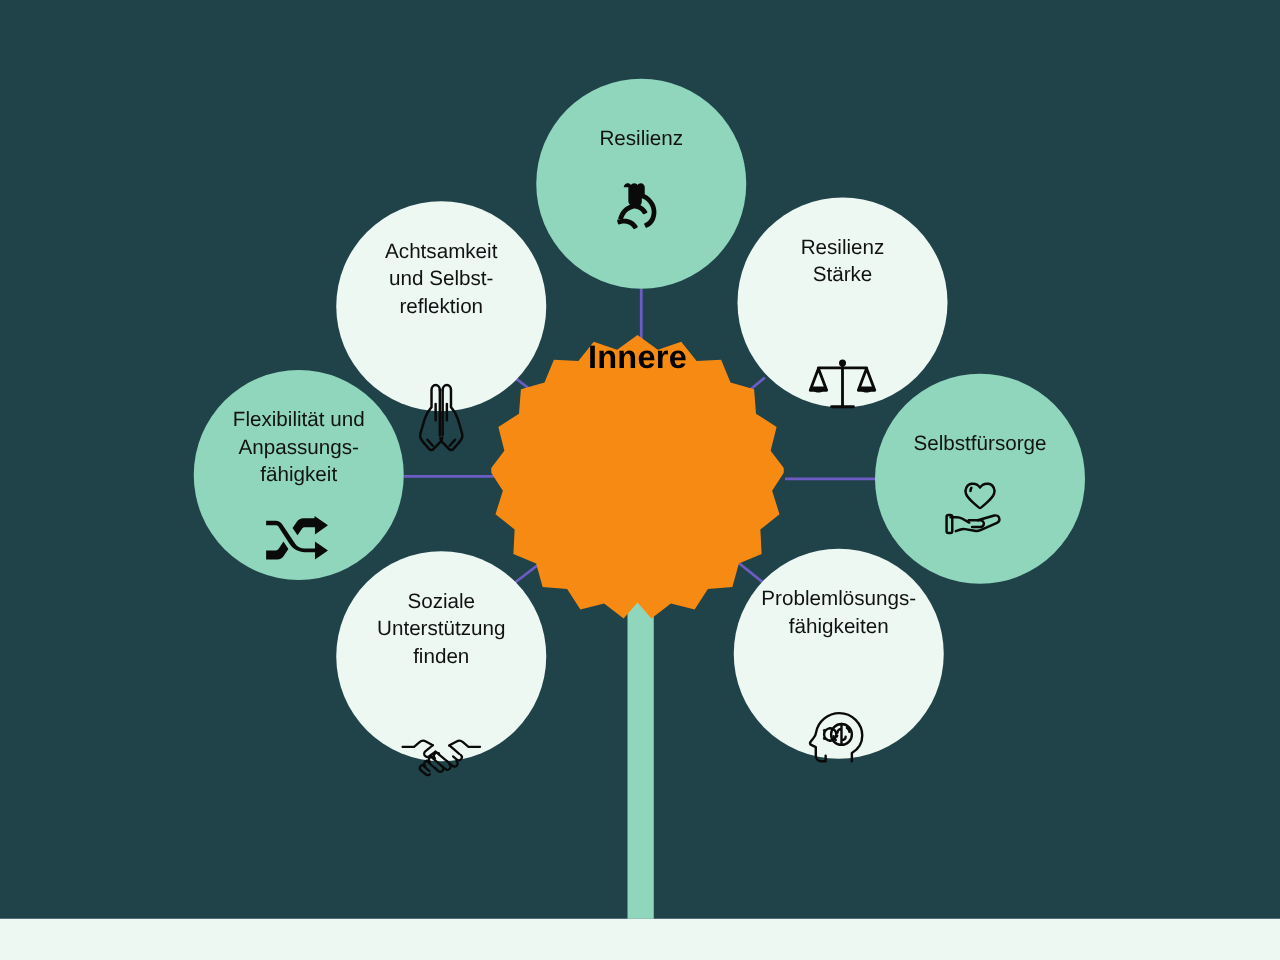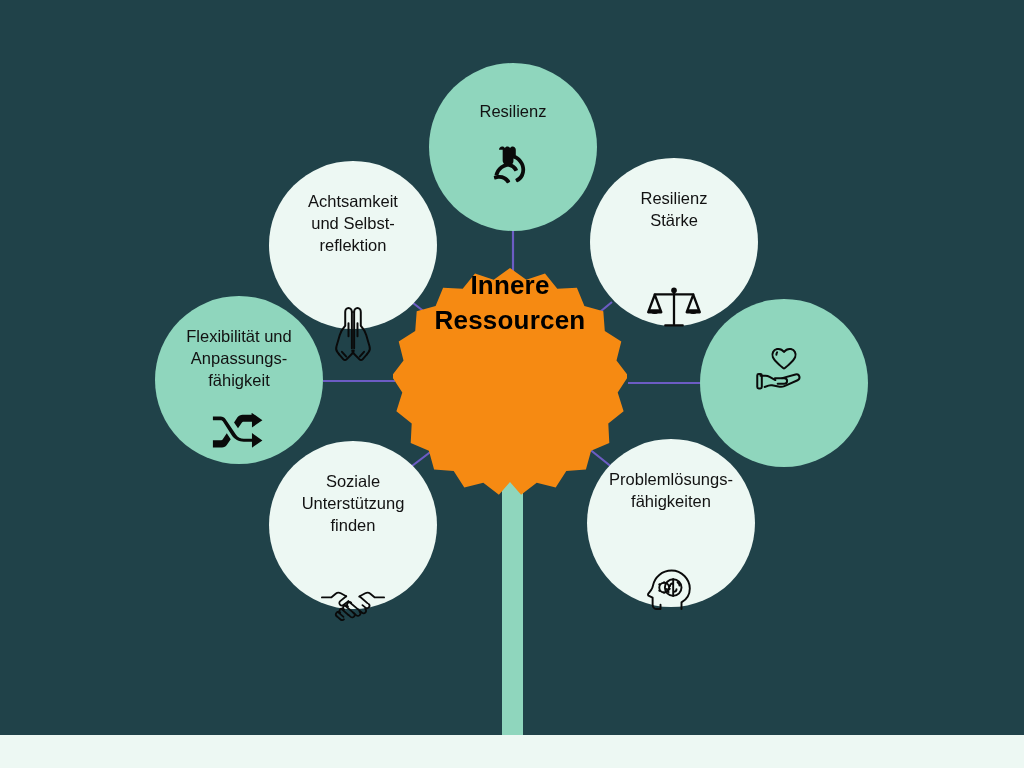--- a/index.html
+++ b/index.html
@@ -130,21 +130,20 @@
     <polygon fill="#F68A12" points="
       117,0 133.3,11.7 152.0,5.4 164.3,20.7 183.9,19.8 191.4,38.0 210.3,43.3 211.8,62.9
       228.3,73.5 223.5,92.5 235.4,108.1 224.7,124.6 230.6,143.3 215.3,155.6 216.3,175.1
       198.1,182.7 192.9,201.6 173.3,203.1 162.7,219.6 143.7,214.7 128.1,226.7 117,214.0
       105.9,226.7 90.3,214.7 71.3,219.6 60.7,203.1 41.1,201.6 35.9,182.7 17.7,175.1
       18.7,155.6 3.4,143.3 9.3,124.6 -1.4,108.1 10.5,92.5 5.7,73.5 22.2,62.9 23.7,43.3
       42.6,38.0 50.1,19.8 69.7,20.7 82.0,5.4 100.7,11.7"></polygon>
   </svg>
   <div class="burst-label">
     <div>Innere</div>
-    <div>Ressourcen</div>
   </div>
 
   <div class="node tone-mint" id="node-0">
     <div class="node-label">Resilienz</div>
     <div class="node-icon">
       <svg viewBox="0 0 64 64" width="56" height="56">
         <g fill="#0A0A0A">
           <path d="M16 18c0-2 1.6-3.6 3.6-3.6 1.2 0 2.3.6 3 1.6.6-1 1.7-1.7 3-1.7 1.3 0 2.4.7 3 1.7.6-1 1.7-1.7 3-1.7 2 0 3.6 1.6 3.6 3.6v6.5c3.4 1.6 6.4 4.3 8.4 7.9 2.8 5 3 10.8.8 15.6-1.5 3.3-4.1 5.9-7.4 7.2-.4.2-.9 0-1.1-.4l-1.2-2.6c-.2-.4 0-.9.4-1.1 2.4-1 4.3-2.9 5.4-5.3 1.6-3.5 1.4-7.7-.6-11.3-1.7-3.1-4.4-5.3-7.4-6.3v3.1c0 1.2-.5 2.3-1.3 3.1l.2.1c2.7 1.2 4.9 3.3 6.1 6 .2.4 0 .9-.4 1.1l-2.6 1.2c-.4.2-.9 0-1.1-.4-.8-1.8-2.3-3.2-4.1-4-1.5-.7-3.1-.9-4.7-.7l-2.3 1c-3 1.3-5.3 3.8-6.4 6.9l-.7 2c-.1.4-.6.7-1 .5l-2.7-.9c-.4-.1-.7-.6-.5-1l.7-2c1.5-4.3 4.7-7.8 8.9-9.6l1.1-.5c-.9-.8-1.5-2-1.5-3.3V18z"></path>
           <path d="M13.5 47.3c3.3-.8 6.7-.4 9.7 1.2 2.3 1.2 4.2 3 5.5 5.1.2.4.1.9-.3 1.2l-2.4 1.5c-.4.2-.9.1-1.2-.3-.9-1.5-2.2-2.7-3.8-3.6-2.2-1.2-4.7-1.5-7.1-.9l-2.2.5c-.4.1-.9-.2-1-.6l-.7-2.8c-.1-.4.2-.9.6-1l2.9-.3z"></path>
         </g>
@@ -165,20 +164,21 @@
           <path d="M10 18 L2.5 38 L17.5 38 Z"></path>
           <path d="M54 18 L46.5 38 L61.5 38 Z"></path>
         </g>
         <path d="M3.4 34.5h13.2c-.7 3.3-3.4 5.6-6.6 5.6s-5.9-2.3-6.6-5.6z" fill="#0A0A0A"></path>
         <path d="M47.4 34.5h13.2c-.7 3.3-3.4 5.6-6.6 5.6s-5.9-2.3-6.6-5.6z" fill="#0A0A0A"></path>
       </svg>
     </div>
   </div>
 
   <div class="node tone-mint" id="node-2">
+    <div class="node-label">Selbstfürsorge</div>
     <div class="node-icon">
       <svg viewBox="0 0 64 64" width="58" height="58">
         <g fill="none" stroke="#0A0A0A" stroke-width="2.2" stroke-linecap="round" stroke-linejoin="round">
           <path d="M32 32.5c-.2 0-10.5-7.6-12.3-12.4-1.5-4 .6-8.2 4.6-9 3-.6 5.9.8 7.7 3.2 1.8-2.4 4.7-3.8 7.7-3.2 4 .8 6.1 5 4.6 9C42.5 24.9 32.2 32.5 32 32.5z"></path>
           <path d="M23.6 17.5c0-2 .9-3.5 2.4-4.3" stroke-dasharray="3 3"></path>
           <path d="M6 40.5h5.5c1.6 0 3.2.4 4.6 1.2l6.4 3.6"></path>
           <path d="M22 43.3h10.3c1.7 0 3.1 1.3 3.1 3s-1.4 3-3.1 3H25"></path>
           <path d="M30 43.2l14.7-4.1c1.9-.5 3.8.6 4.3 2.4.4 1.6-.4 3.3-2 4L32.4 52c-1.6.7-3.4.9-5.2.6l-8.4-1.5c-1.3-.2-2.6-.1-3.9.3l-4.3 1.5"></path>
           <rect x="2.5" y="38.6" width="5" height="16" rx="1.6"></rect>
         </g>

